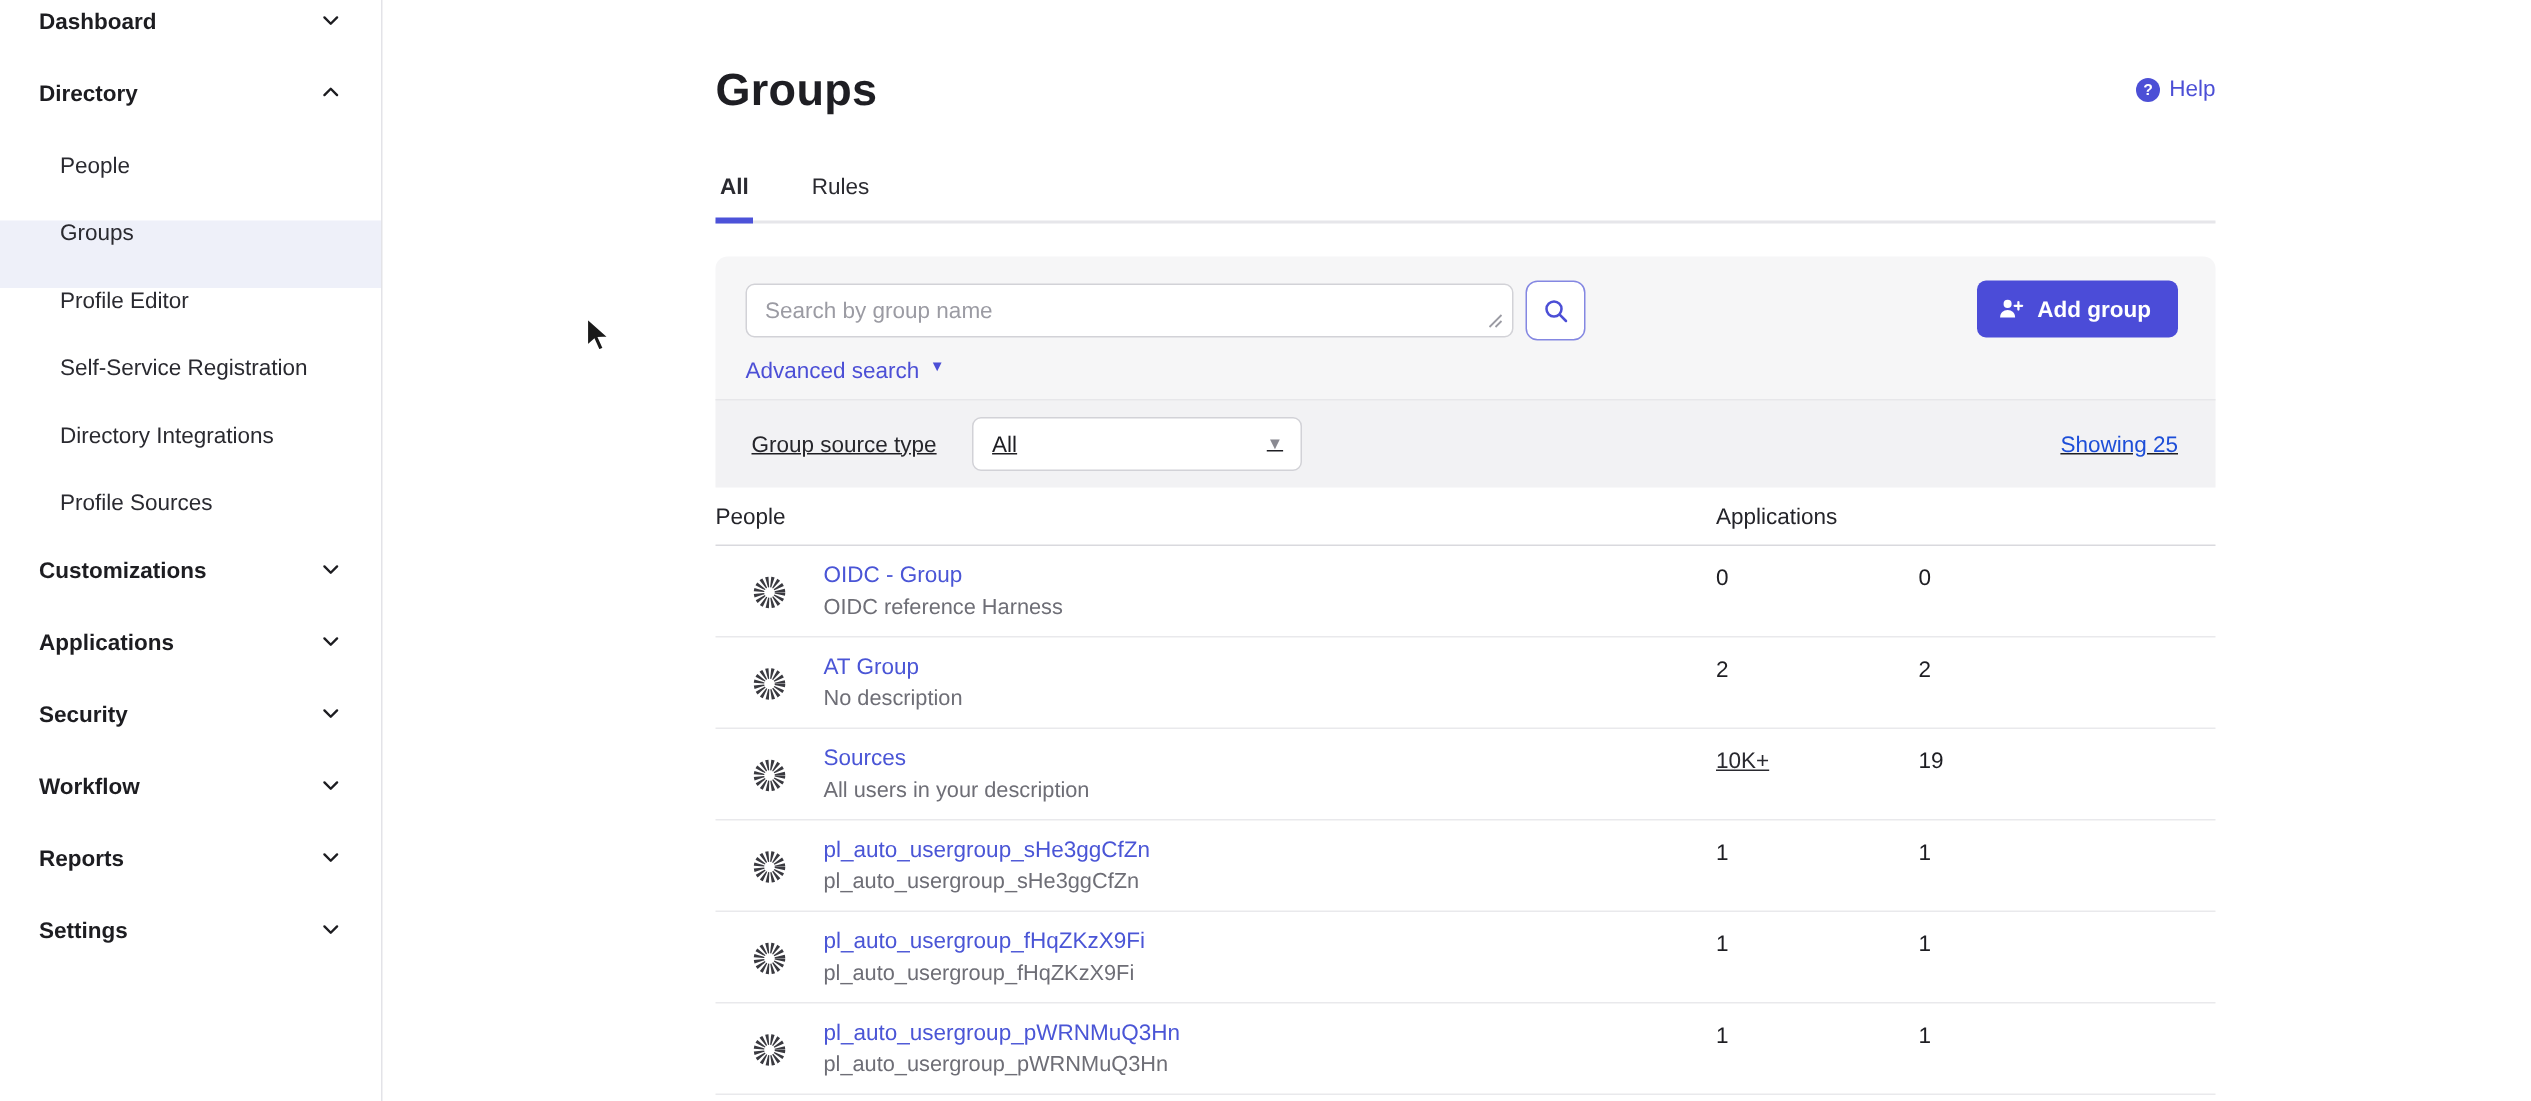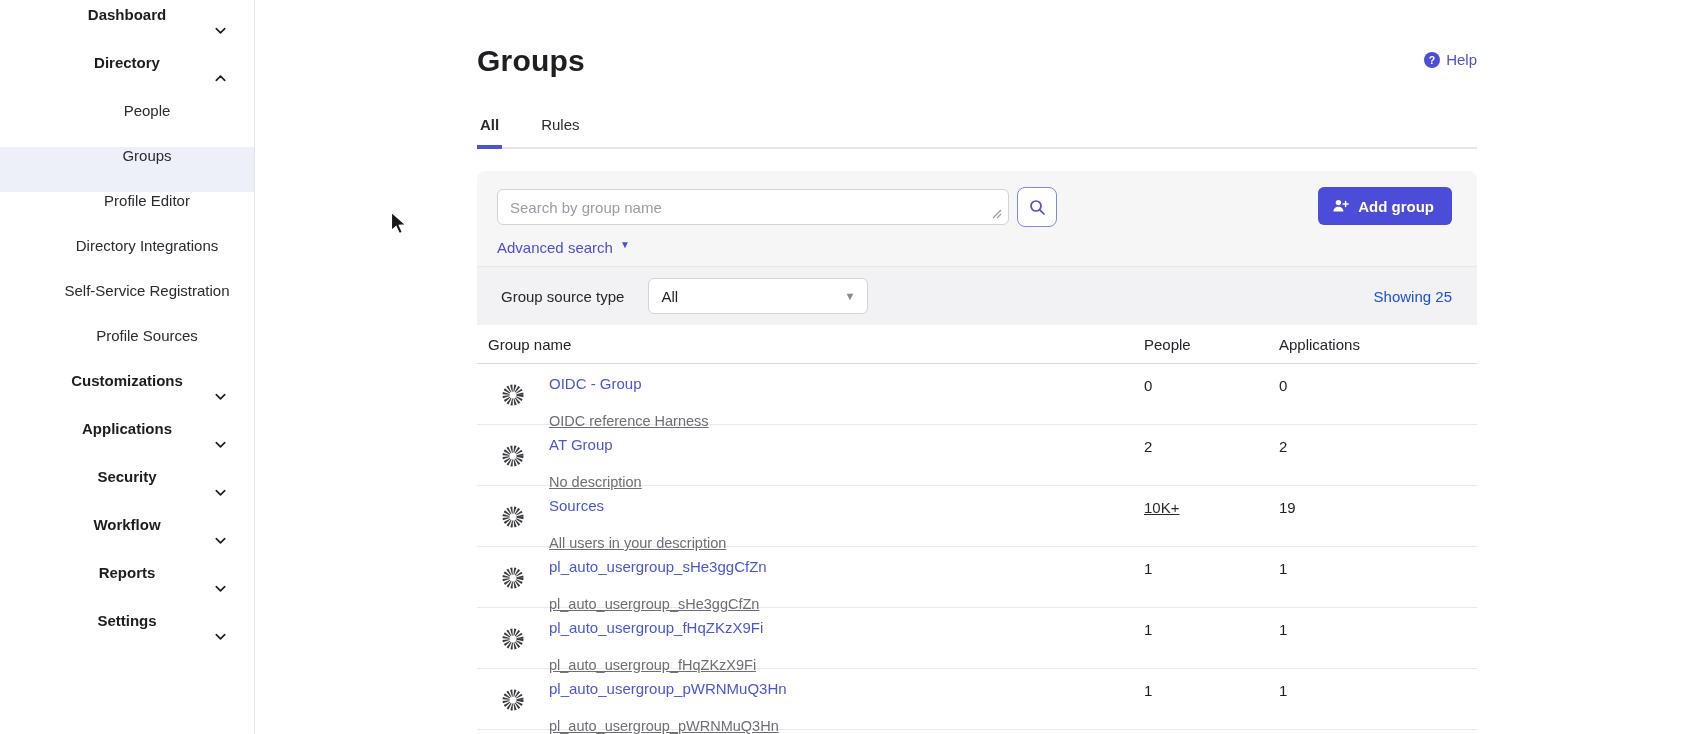--- a/index.html
+++ b/index.html
@@ -7,21 +7,21 @@
   body {
     font-family: "Liberation Sans", sans-serif;
     background:#ffffff; color:#1e1e23;
     position:relative; overflow:hidden;
   }
   
   .sidebar {
     position:absolute; left:0; top:0; width:255px; height:734px;
     background:#ffffff; border-right:1px solid #e3e3e8; padding-top:6px;
   }
-  .side-item { display:flex; align-items:center; cursor:pointer;flex-direction:column; }
+  .side-item { display:flex; align-items:flex-start; cursor:pointer; }
   .side-item.top { height:48px; padding:0 26px; font-size:15px; font-weight:700; color:#1d1d21; }
   .side-item.top .chev { margin-left:auto; display:flex; }
   .side-item.sub { height:45px; padding-left:40px; font-size:15px; color:#2a2a30; }
   .side-item.sub.selected { background:#eef0f9; }
   
   .main { position:absolute; left:255px; top:0; right:0; height:734px; }
   .content { margin-left:222px; width:1000px; }
   .page-title { font-size:30px; font-weight:700; color:#1e1e23; padding-top:44px; letter-spacing:.2px; }
   .help { position:absolute; top:51px; right:210px; display:flex; align-items:center; gap:6px;
           color:#4c4fd6; font-size:15px; cursor:pointer; }
@@ -44,37 +44,37 @@
                 border-radius:8px; display:flex; align-items:center; justify-content:center; cursor:pointer; }
   .adv-search { margin-top:12px; display:inline-flex; align-items:flex-start; gap:7px;
                 color:#4c4fd6; font-size:15px; cursor:pointer; }
   .adv-caret { font-size:10px; color:#4c4fd6; }
   .add-group-btn { position:absolute; top:16px; right:25px; height:38px; padding:0 18px 0 14px;
                    background:#4b4cd8; color:#fff; font-size:15px; font-weight:700; border:none;
                    border-radius:6px; display:flex; align-items:center; gap:8px; cursor:pointer;
                    font-family:"Liberation Sans",sans-serif;justify-content:center; }
   
   .filter-strip { height:59px; background:#f2f2f4; border-top:1px solid #e7e7ea;
-                  display:flex; align-items:center; }
+                  display:flex; align-items:center;text-decoration:underline; }
   .filter-label { margin-left:24px; font-size:15px; color:#26262b; }
   .select { margin-left:24px; width:220px; height:36px; background:#fff; border:1px solid #d2d2d7;
             border-radius:6px; display:flex; align-items:center; padding:0 12px; font-size:15px;
             color:#1e1e23; cursor:pointer; }
   .select .caret { margin-left:auto; color:#8a8a92; font-size:11px; }
   .showing { margin-left:auto; margin-right:25px; font-size:15px; color:#1d4ed8; }
   
   .grid-row { display:grid; grid-template-columns:667px 135px 1fr; }
   .thead { height:39px; align-items:center; border-bottom:1px solid #d9d9de; font-size:15px; color:#24242a; }
   .thead .c1 { padding-left:11px; }
   .trow { height:61px; border-bottom:1px solid #e9e9ec; }
   .trow .c1 { display:flex; padding-left:25px; }
   .gicon { width:22px; height:22px; margin-top:20px; flex:0 0 22px; }
   .gtext { margin-left:25px; padding-top:11px; }
   .gname { font-size:15px; color:#4a55d6; text-decoration:none; display:inline-block; cursor:pointer; }
-  .gdesc { font-size:14.5px; color:#6e6e76; margin-top:20px;text-decoration:underline; }
+  .gdesc { font-size:14.5px; color:#6e6e76; margin-top:4px; }
   .cellnum { padding-top:13px; font-size:15px; color:#1e1e23; }
   .cellnum .dark-link { color:#2a2a30; text-decoration:underline; cursor:pointer; }
   
   .cursor { position:absolute; left:388px; top:211px; pointer-events:none; z-index:50; }
 </style>
 </head>
 <body>
 
 <nav class="sidebar">
   <div class="side-item top">
@@ -96,24 +96,24 @@
   <div class="side-item sub">
     <span>People</span>
   </div>
   <div class="side-item sub selected">
     <span>Groups</span>
   </div>
   <div class="side-item sub">
     <span>Profile Editor</span>
   </div>
   <div class="side-item sub">
+    <span>Self-Service Registration</span>
+  </div>
+  <div class="side-item sub">
     <span>Directory Integrations</span>
-  </div>
-  <div class="side-item sub">
-    <span>Self-Service Registration</span>
   </div>
   <div class="side-item sub">
     <span>Profile Sources</span>
   </div>
   <div class="side-item top">
     <span>Customizations</span>
     <span class="chev">
       <svg width="15" height="15" viewBox="0 0 16 16">
           <path d="M3.5 6l4.5 4.5L12.5 6" stroke="#1d1d21" stroke-width="1.7" fill="none" stroke-linecap="round" stroke-linejoin="round"></path>
         </svg>
@@ -210,21 +210,20 @@
     <div class="filter-strip">
       <span class="filter-label">Group source type</span>
       <div class="select">
         <span>All</span>
         <span class="caret">▼</span>
       </div>
       <span class="showing">Showing 25</span>
     </div>
 
     <div class="grid-row thead">
-      <div class="c1">Group name</div>
       <div>People</div>
       <div>Applications</div>
     </div>
 
     <div class="grid-row trow">
       <div class="c1">
         <svg class="gicon" viewBox="0 0 22 22">
           <circle cx="11" cy="11" r="7" fill="none" stroke="#3a3a40" stroke-width="7" stroke-dasharray="1.5 1.3"></circle>
         </svg>
         <div class="gtext">

